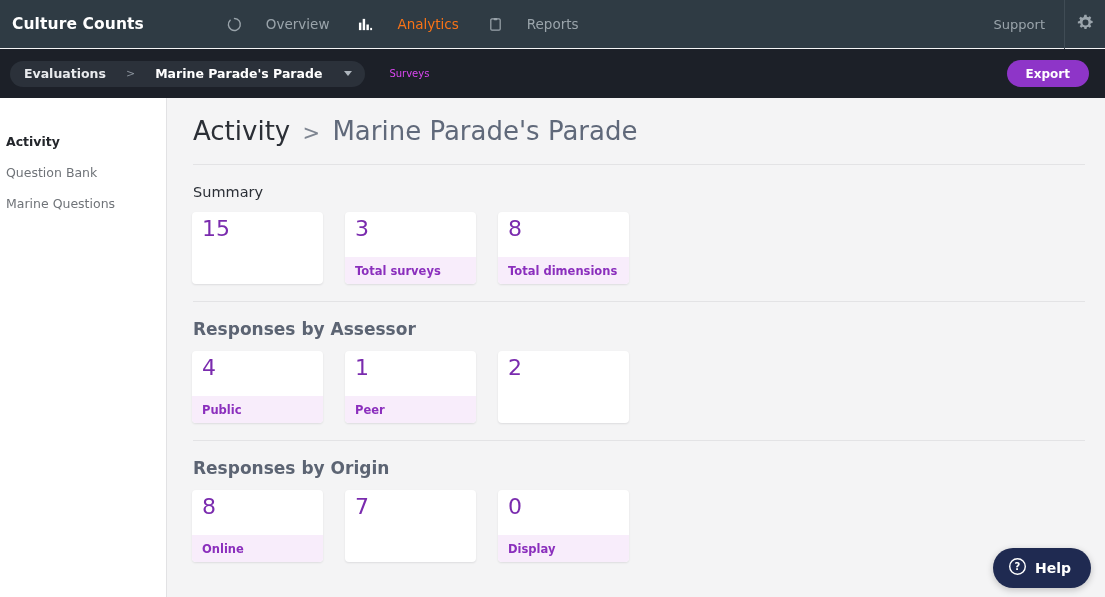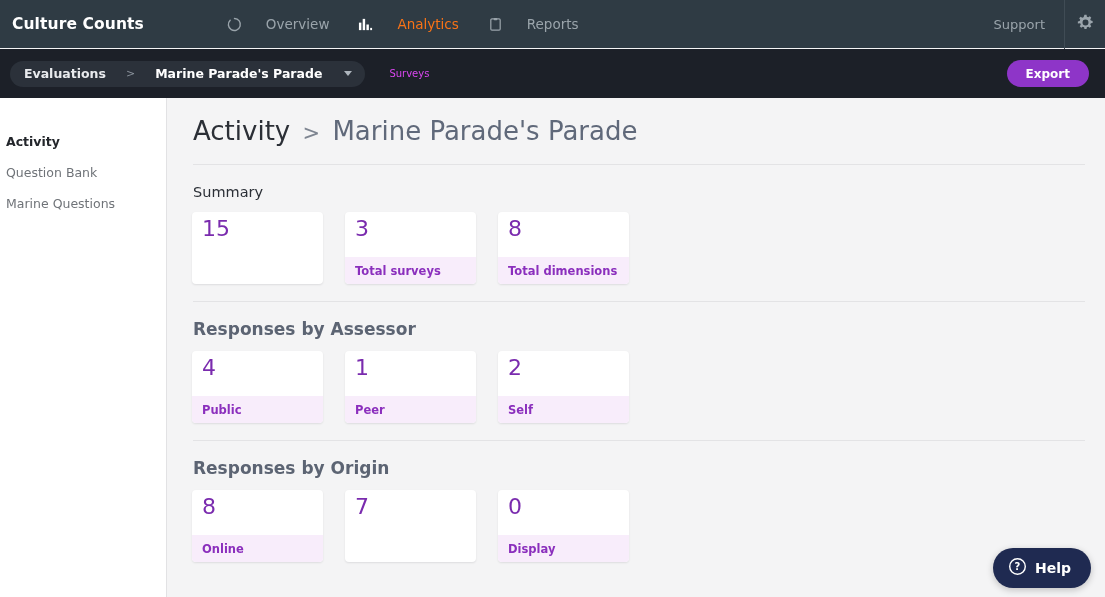--- a/index.html
+++ b/index.html
@@ -239,21 +239,20 @@
       <div class="card">
         <div class="card-num">4</div>
         <div class="card-foot">Public</div>
       </div>
       <div class="card">
         <div class="card-num">1</div>
         <div class="card-foot">Peer</div>
       </div>
       <div class="card">
         <div class="card-num">2</div>
-        <div class="card-foot">Self</div>
       </div>
     </div>
     <div class="rule" style="margin-top:17px;"></div>
 
     <div class="section-sub">Responses by Origin</div>
     <div class="cards">
       <div class="card">
         <div class="card-num">8</div>
         <div class="card-foot">Online</div>
       </div>

